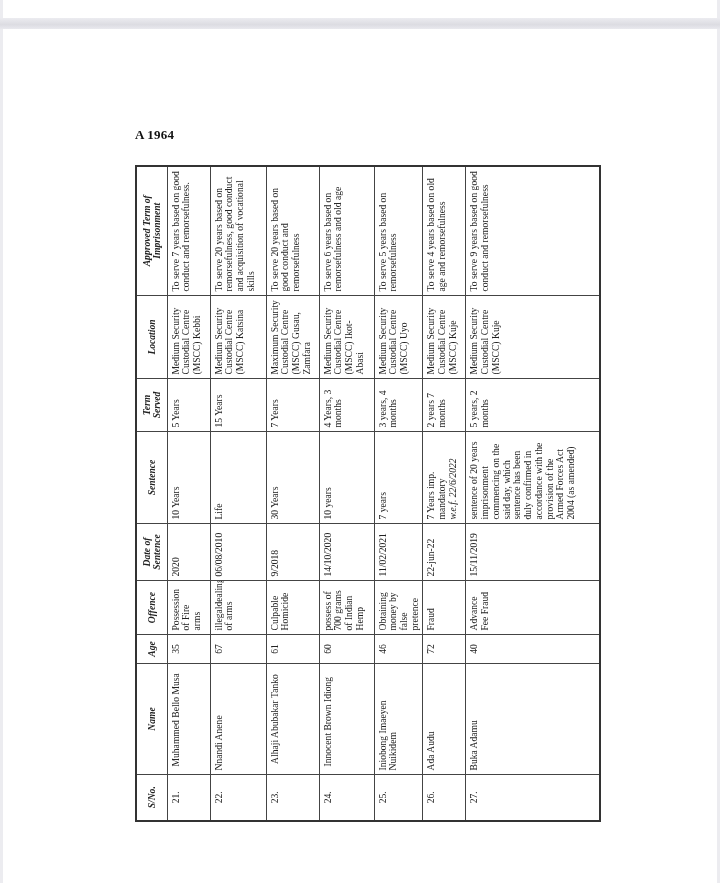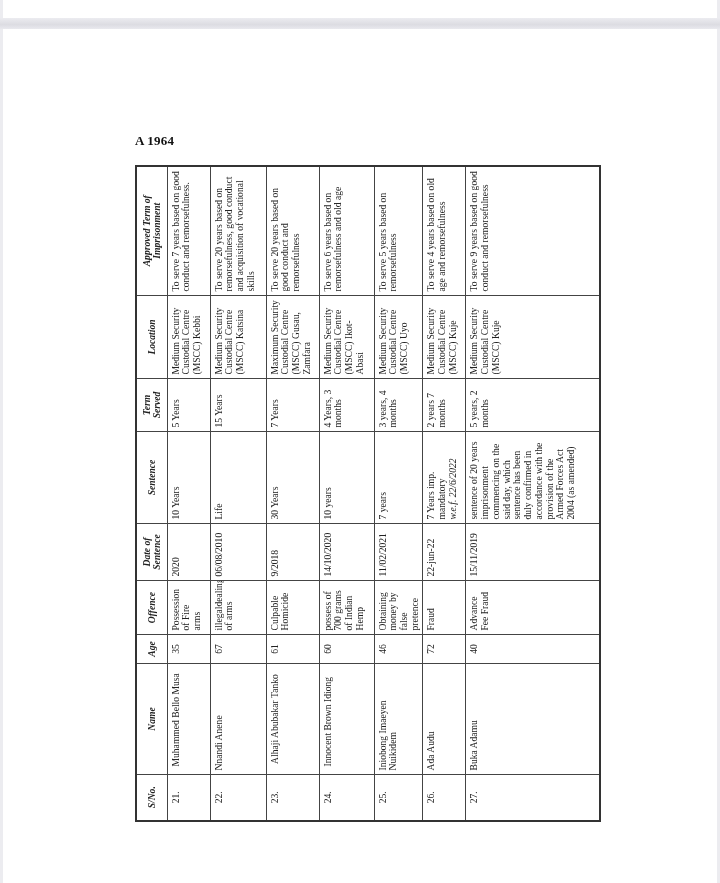--- a/index.html
+++ b/index.html
@@ -12,21 +12,21 @@
   .page-gap {
     position:absolute; left:0; top:18px; width:720px; height:11px;
     background:linear-gradient(#ececf0, #dcdce2 60%, #e9e9ee);
   }
   .page-edge-left, .page-edge-right {
     position:absolute; top:0; width:3px; height:883px; background:#ececf0;
   }
   .page-edge-left { left:0; }
   .page-edge-right { right:0; }
   .page-number {
-    position:absolute; left:135px; top:133px;
+    position:absolute; left:135px; top:127px;
     font-weight:bold; font-size:13px; letter-spacing:0.2px; color:#111;
   }
   .table-wrap {
     position:absolute; left:135px; top:822px;
     width:655px; height:457px;
     transform-origin:top left; transform:rotate(-90deg);
   }
   table {
     border-collapse:collapse; width:655px; height:457px;
     table-layout:fixed; font-size:9.6px; line-height:1.12;

